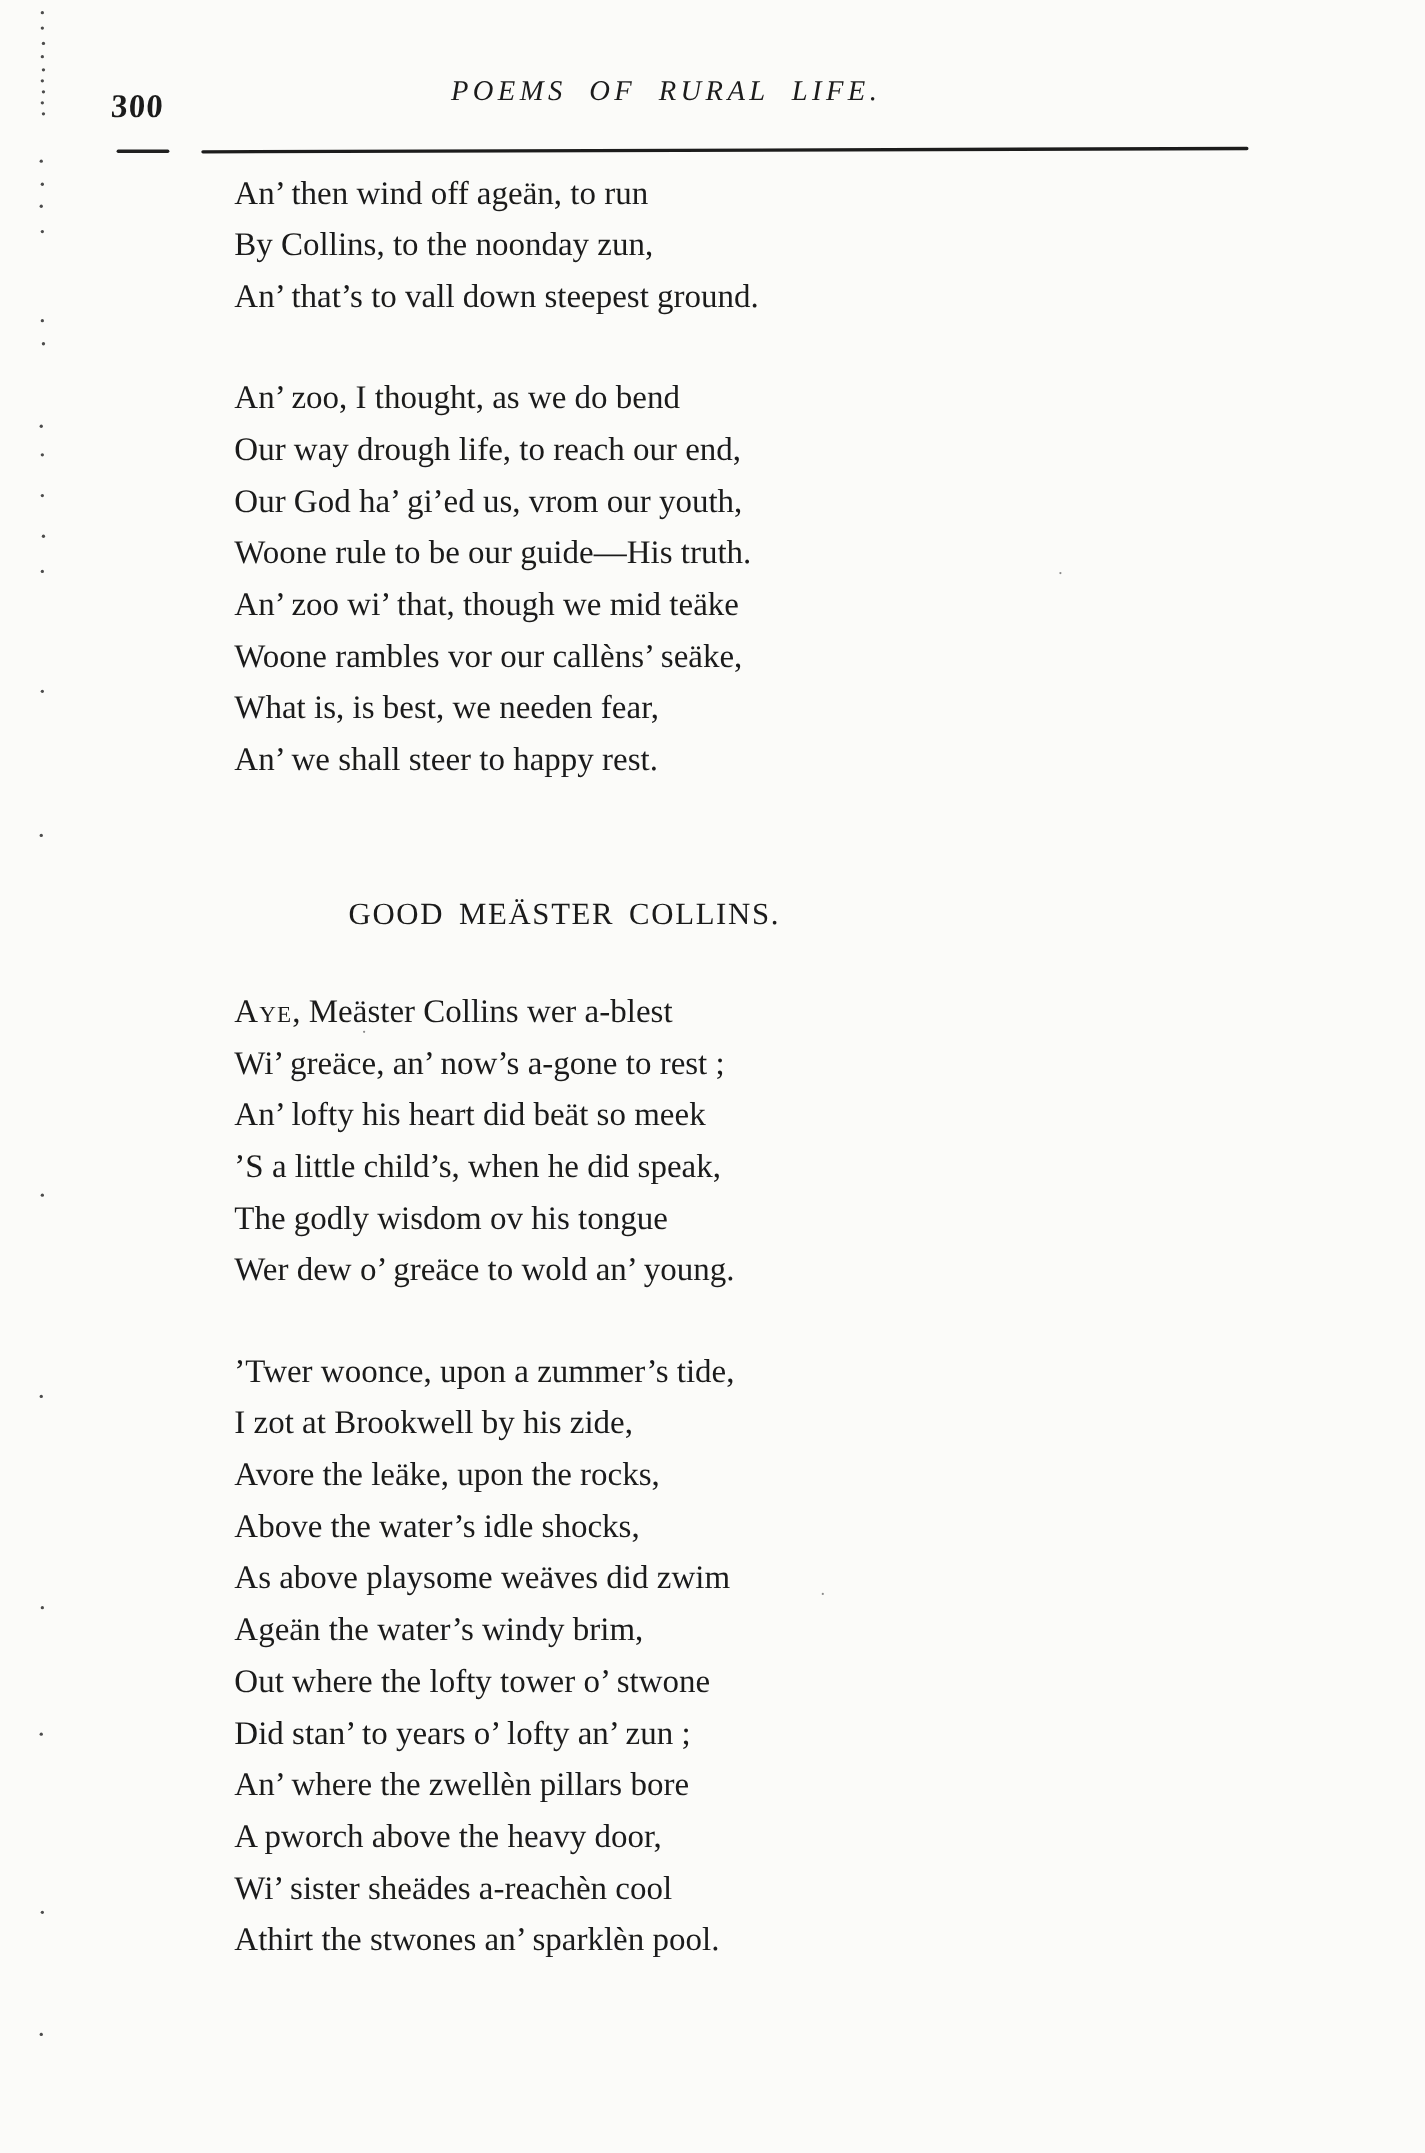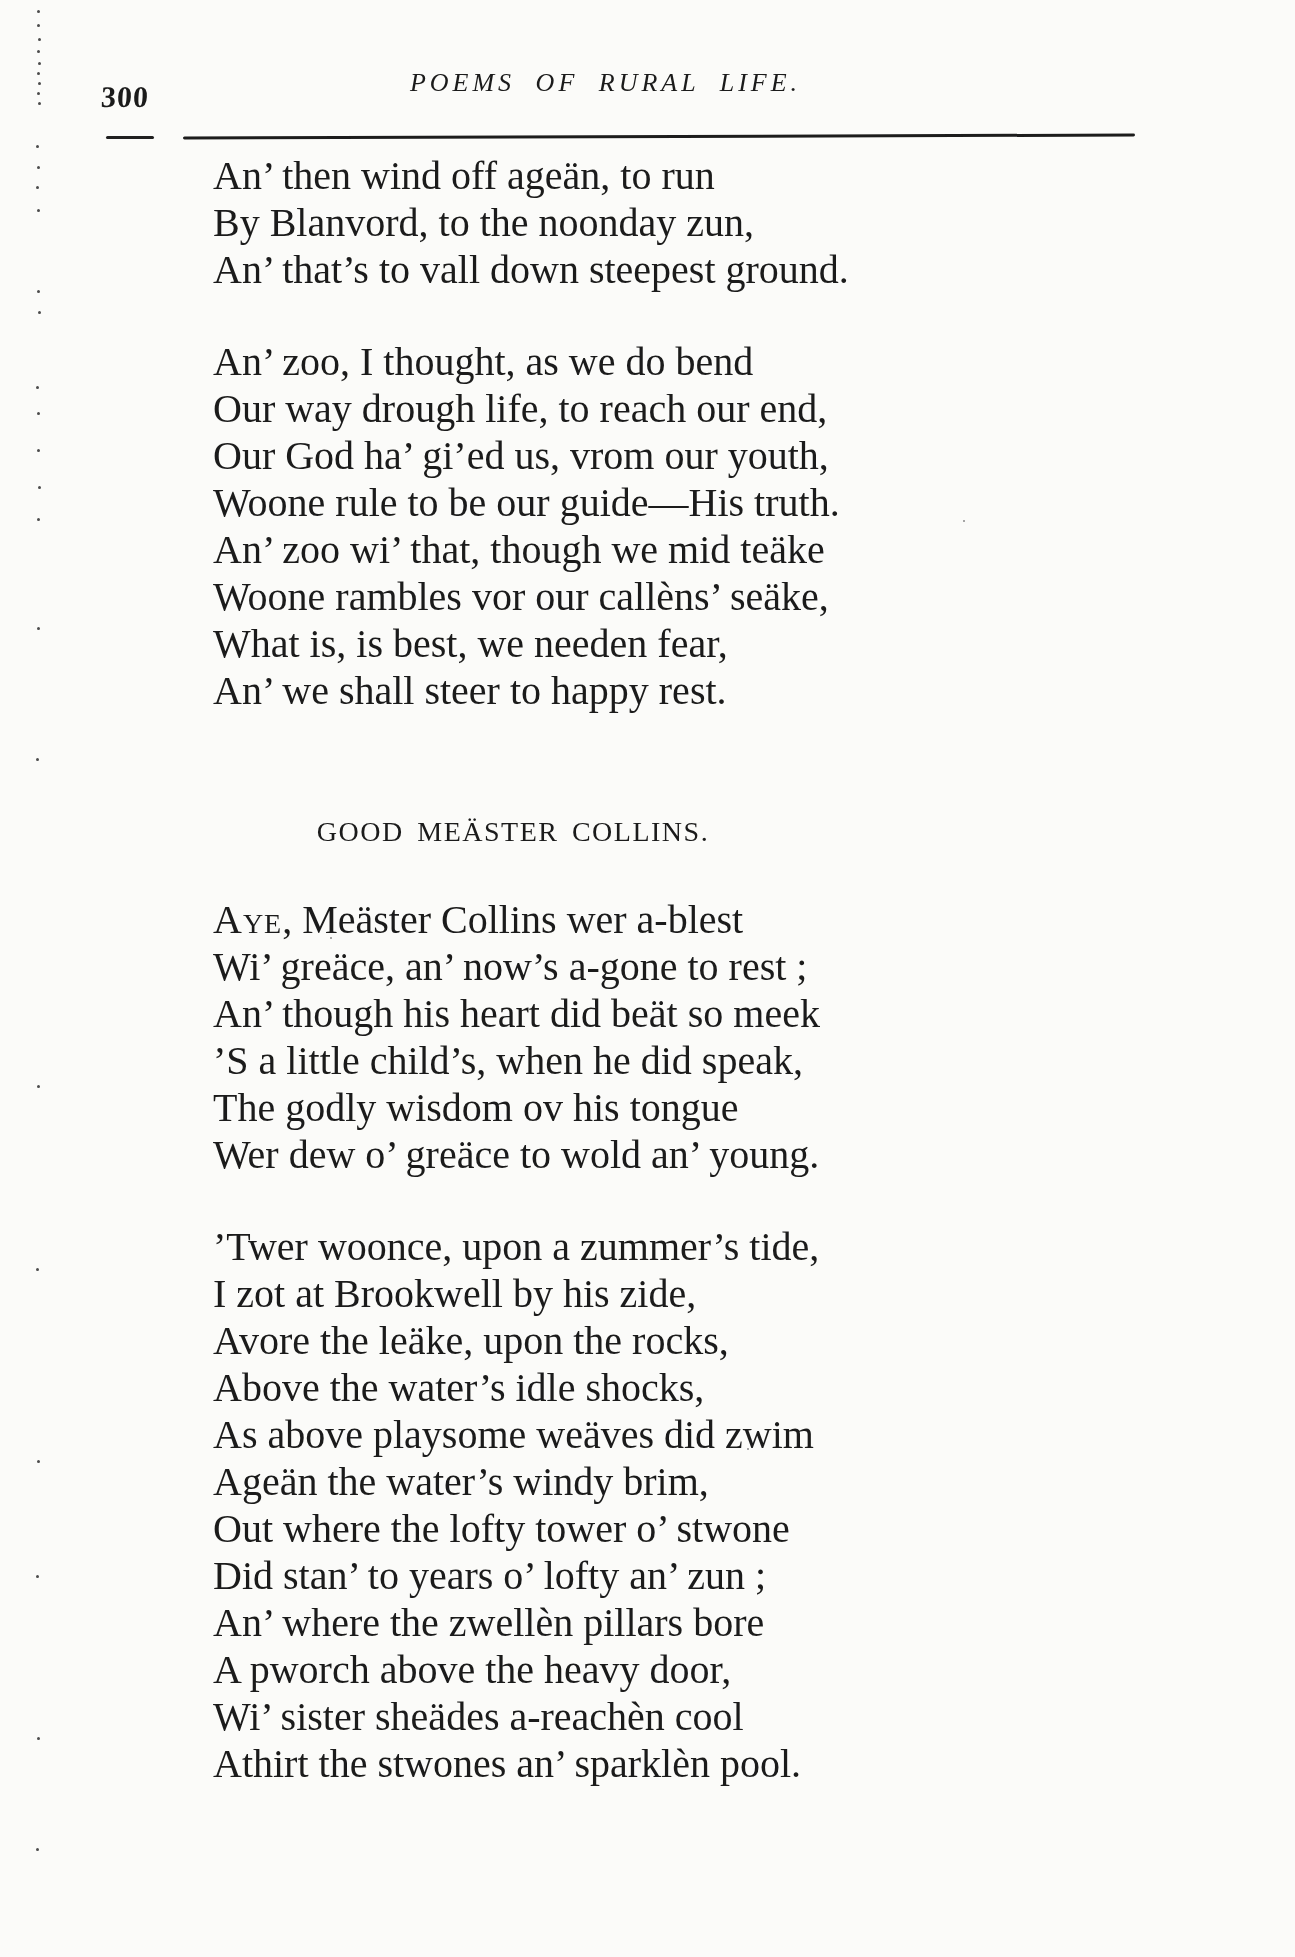--- a/index.html
+++ b/index.html
@@ -49,21 +49,21 @@
     transform: rotate(-0.18deg);
     border-radius: 2px;
   }
   
   .content {
     position: absolute;
     left: 213px; top: 152px;
     width: 700px;
   }
   .line {
-    font-size: 40px;
+    font-size: 30px;
     line-height: 47px;
     white-space: nowrap;
   }
   .stanza + .stanza { margin-top: 45px; }
   .poem-title {
     margin: 98px 0 44px 0;
     width: 600px;
     text-align: center;
     font-size: 28px;
     font-weight: normal;
@@ -92,42 +92,42 @@
   <span class="running-title">POEMS OF RURAL LIFE.</span>
 
   <div class="rule-short"></div>
   <div class="rule-long"></div>
 
   <div class="content">
 
     <section class="poem-block">
       <div class="stanza">
           <div class="line">An’ then wind off ageän, to run</div>
-          <div class="line">By Blanvord, to the noonday zun,</div>
+          <div class="line">By Collins, to the noonday zun,</div>
           <div class="line">An’ that’s to vall down steepest ground.</div>
         </div>
       <div class="stanza">
           <div class="line">An’ zoo, I thought, as we do bend</div>
           <div class="line">Our way drough life, to reach our end,</div>
           <div class="line">Our God ha’ gi’ed us, vrom our youth,</div>
           <div class="line">Woone rule to be our guide—His truth.</div>
           <div class="line">An’ zoo wi’ that, though we mid teäke</div>
           <div class="line">Woone rambles vor our callèns’ seäke,</div>
           <div class="line">What is, is best, we needen fear,</div>
           <div class="line">An’ we shall steer to happy rest.</div>
         </div>
     </section>
 
     <h2 class="poem-title">GOOD MEÄSTER COLLINS.</h2>
 
     <section class="poem-block">
       <div class="stanza">
           <div class="line"><span class="smallcaps">Aye</span>, Meäster Collins wer a-blest</div>
           <div class="line">Wi’ greäce, an’ now’s a-gone to rest ;</div>
-          <div class="line">An’ though his heart did beät so meek</div>
+          <div class="line">An’ lofty his heart did beät so meek</div>
           <div class="line">’S a little child’s, when he did speak,</div>
           <div class="line">The godly wisdom ov his tongue</div>
           <div class="line">Wer dew o’ greäce to wold an’ young.</div>
         </div>
       <div class="stanza">
           <div class="line">’Twer woonce, upon a zummer’s tide,</div>
           <div class="line">I zot at Brookwell by his zide,</div>
           <div class="line">Avore the leäke, upon the rocks,</div>
           <div class="line">Above the water’s idle shocks,</div>
           <div class="line">As above playsome weäves did zwim</div>

